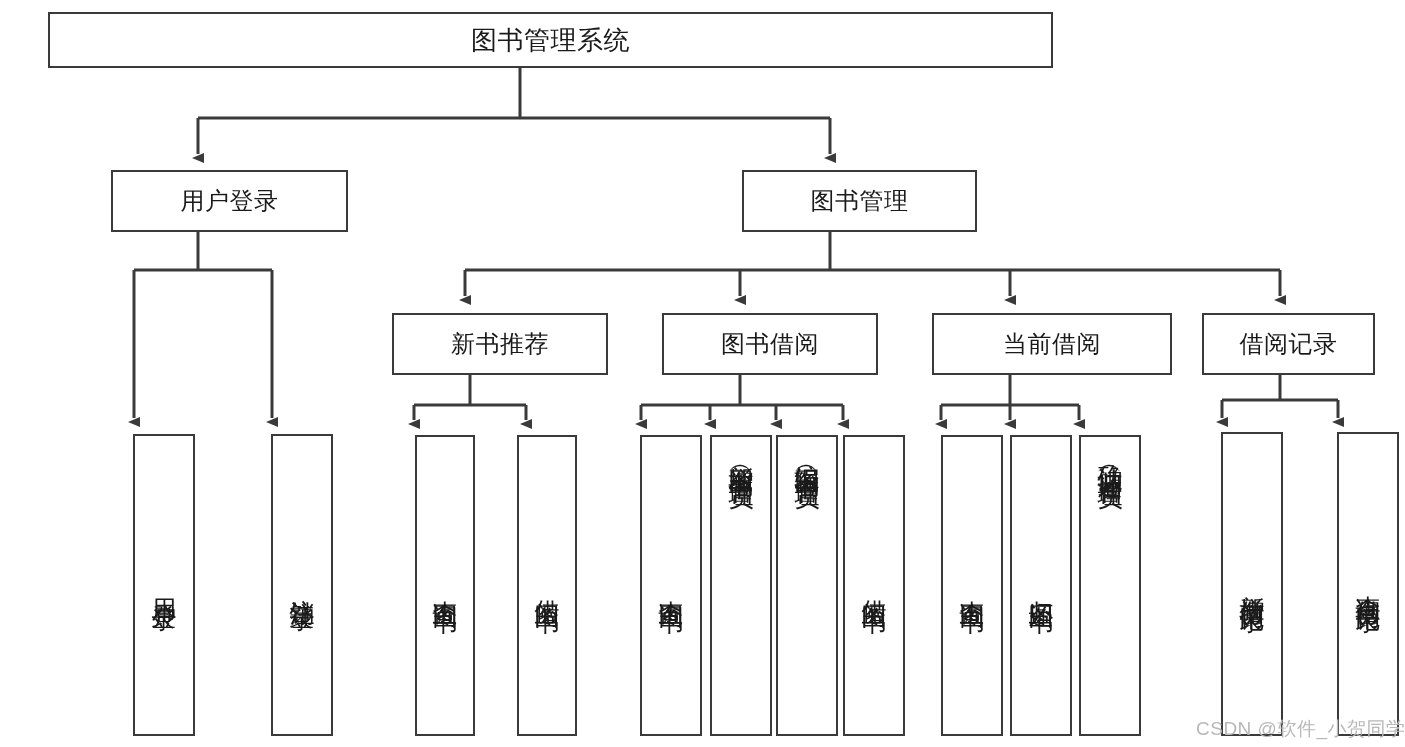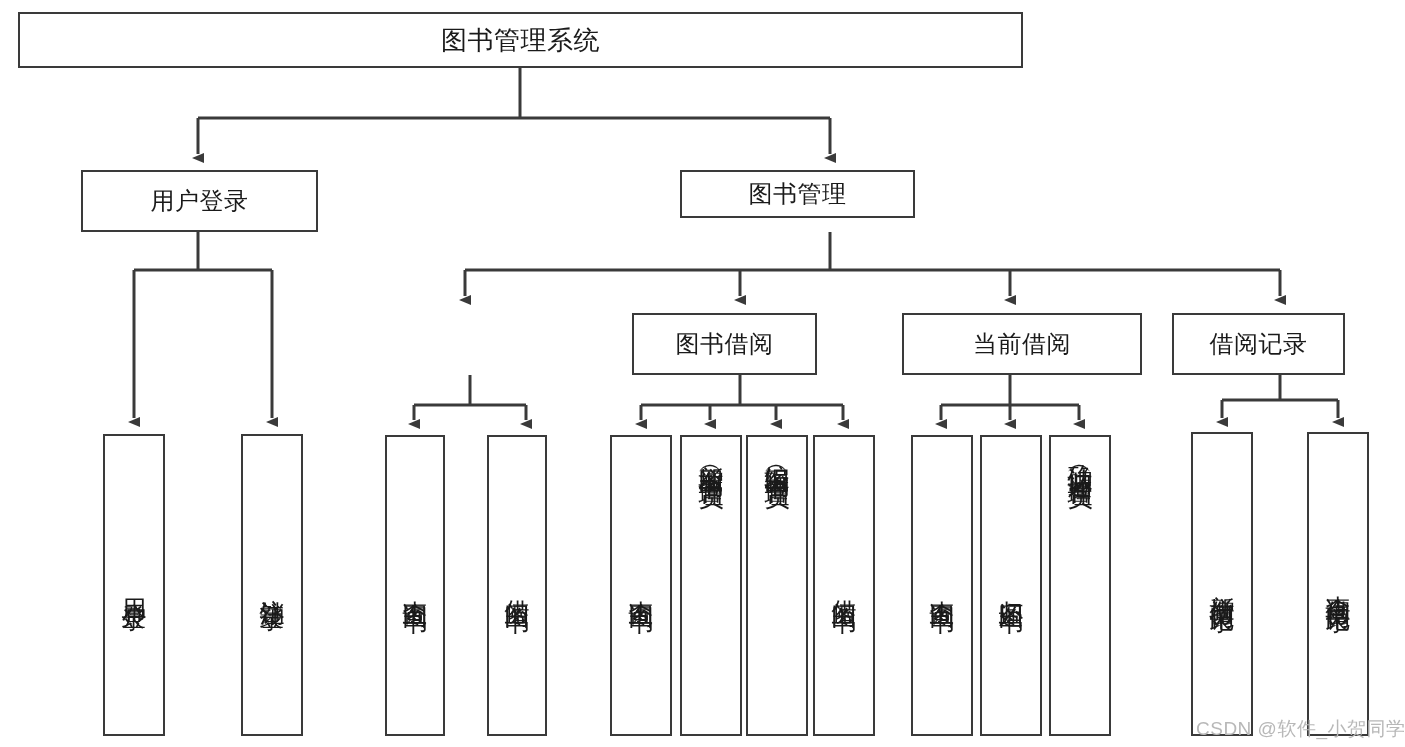--- a/index.html
+++ b/index.html
@@ -27,20 +27,21 @@
   }
   .node {
     position: absolute;
     box-sizing: border-box;
     background: #ffffff;
     border: 2.5px solid #3a3a3a;
     display: flex;
     align-items: center;
     justify-content: center;
     color: #1a1a1a;
+    margin-left: 30px;
   }
   .node .lbl {
     display: block;
     line-height: 1.16;
     text-align: center;
     white-space: nowrap;
   }
   
   .node.h .lbl {
     font-size: 25px;
@@ -133,25 +134,28 @@
     </g>
   </svg>
 
   <div class="node h root" style="left:18px; top:12px; width:1005px; height:56px;">
     <span class="lbl">图书管理系统</span>
   </div>
 
   <div class="node h lvl2" style="left:81px; top:170px; width:237px; height:62px;">
     <span class="lbl">用户登录</span>
   </div>
-  <div class="node h lvl2" style="left:680px; top:170px; width:235px; height:48px;">
+  <div class="node h lvl2" style="left:712px; top:170px; width:235px; height:62px;">
     <span class="lbl">图书管理</span>
   </div>
 
-  <div class="node h lvl2" style="left:632px; top:313px; width:185px; height:62px;">
+  <div class="node h lvl2" style="left:362px; top:313px; width:216px; height:62px;">
+    <span class="lbl">新书推荐</span>
+  </div>
+  <div class="node h lvl2" style="left:632px; top:313px; width:216px; height:62px;">
     <span class="lbl">图书借阅</span>
   </div>
   <div class="node h lvl2" style="left:902px; top:313px; width:240px; height:62px;">
     <span class="lbl">当前借阅</span>
   </div>
   <div class="node h lvl2" style="left:1172px; top:313px; width:173px; height:62px;">
     <span class="lbl">借阅记录</span>
   </div>
 
   <div class="node v mid" style="left:103px; top:434px; width:62px; height:302px;">

